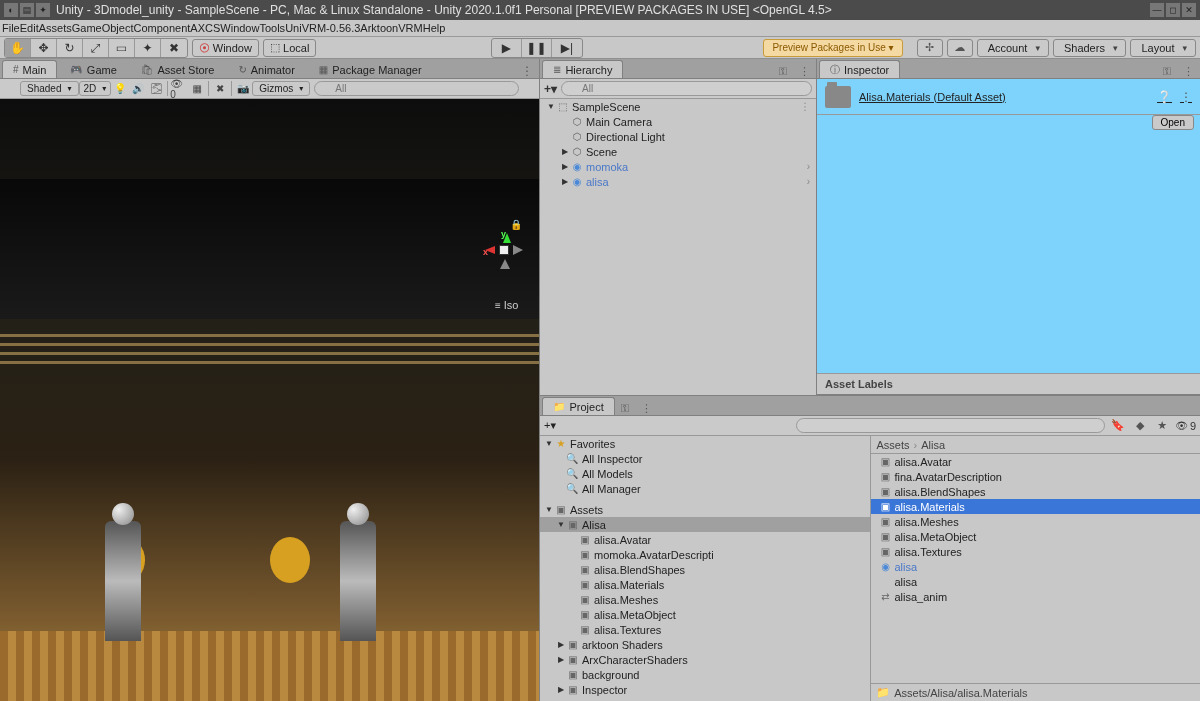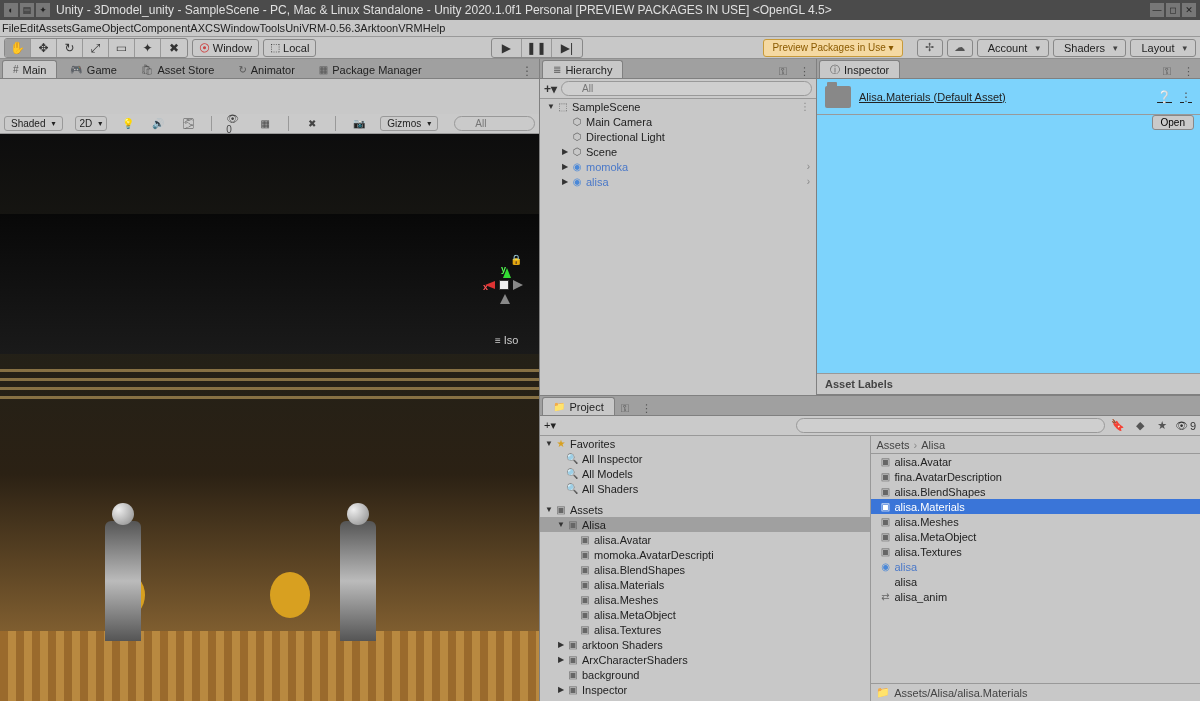--- a/index.html
+++ b/index.html
@@ -30,21 +30,21 @@
   .scene-col { width:540px; display:flex; flex-direction:column; border-right:1px solid #808080; }
   .mid-col { width:277px; display:flex; flex-direction:column; border-right:1px solid #808080; }
   .right-col { flex:1; display:flex; flex-direction:column; }
 
   .tabs { height:20px; background:#a0a0a0; display:flex; align-items:flex-end; border-bottom:1px solid #808080; }
   .tab { height:18px; padding:0 10px; display:flex; align-items:center; background:#c8c8c8; border:1px solid #808080; border-bottom:none; border-top-left-radius:3px; border-top-right-radius:3px; margin-left:2px; gap:4px; }
   .tab.inactive { background:#a0a0a0; border-color:transparent; }
   .tab-icon { font-size:10px; color:#555; }
   .tabs .dots { margin-left:auto; padding:0 6px; color:#555; font-size:12px; }
 
-  .scene-toolbar { height:20px; background:#cacaca; border-bottom:1px solid #999; display:flex; align-items:center; padding:0 4px; gap:12px;margin-top:35px; }
+  .scene-toolbar { height:20px; background:#cacaca; border-bottom:1px solid #999; display:flex; align-items:center; padding:0 20px; gap:0; }
   .scene-toolbar .dd { border:1px solid #999; border-radius:3px; padding:0 6px; height:15px; display:flex;align-items:center; background:#cacaca; font-size:10px; }
   .scene-toolbar .dd::after { content:"▾"; margin-left:6px; font-size:8px; }
   .scene-toolbar .sep { width:1px; height:15px; background:#999; margin:0 2px; }
   .scene-toolbar .ic { width:18px; height:15px; display:flex; align-items:center; justify-content:center; font-size:10px; color:#444; }
   .scene-toolbar .search { flex:1; margin-left:4px; }
   .scene-toolbar .search input { width:100%; height:15px; border:1px solid #999; border-radius:8px; padding:0 8px 0 20px; font-size:10px; background:#cacaca; }
 
   .viewport { flex:1; position:relative; background:#1a1410; overflow:hidden; }
   .viewport .bg { position:absolute; inset:0; background: linear-gradient(180deg,#0d0d0d 0%, #222018 35%, #2b2114 60%, #7a5a2e 86%, #a17a3a 100%); }
   .viewport .deck { position:absolute; bottom:0; left:0; right:0; height:70px; background:repeating-linear-gradient(90deg,#9a6a2c 0 8px,#b98940 8px 16px); }
@@ -357,21 +357,21 @@
               <span class="label">All Inspector</span>
             </div>
             <div class="tree-row" style="padding-left: 16px;">
               <span class="arrow"></span>
               <span class="icon">🔍</span>
               <span class="label">All Models</span>
             </div>
             <div class="tree-row" style="padding-left: 16px;">
               <span class="arrow"></span>
               <span class="icon">🔍</span>
-              <span class="label">All Shaders</span>
+              <span class="label">All Manager</span>
             </div>
             <div style="height: 6px;"></div>
             <div class="tree-row bold" style="padding-left: 4px;">
               <span class="arrow">▼</span>
               <span class="icon">▣</span>
               <span class="label">Assets</span>
             </div>
             <div class="tree-row sel-gray" style="padding-left: 16px;">
               <span class="arrow">▼</span>
               <span class="icon">▣</span>

